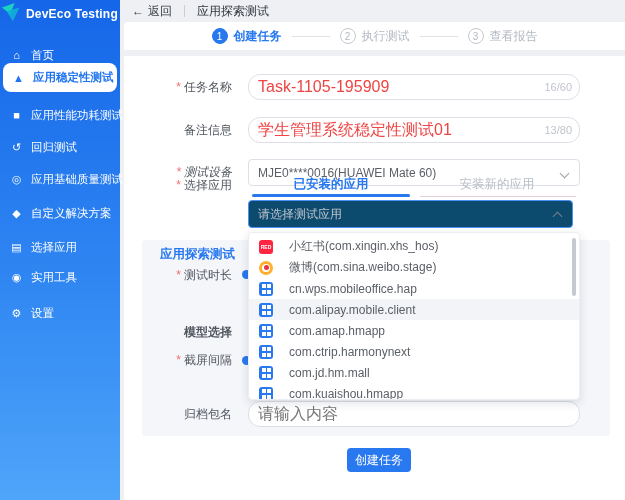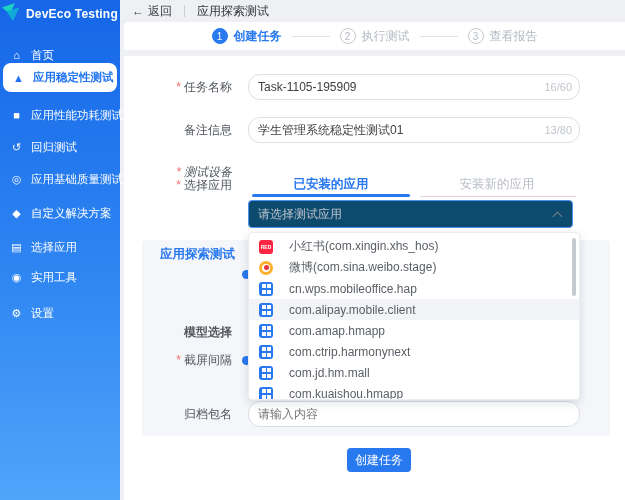--- a/index.html
+++ b/index.html
@@ -54,21 +54,21 @@
   
   .card { left:124px; top:56px; width:501px; height:444px; background:#fff; z-index:1; }
 
   .flabel { left:126px; width:106px; height:26px; line-height:26px; text-align:right;
     font-size:12px; color:#51565e; white-space:nowrap; z-index:3; }
   .req-mark { color:#f56c6c; margin-right:3px; }
 
   .tinput {
     left:248px; width:332px; height:26px; background:#fff;
     border:1px solid #dcdfe6; border-radius:12px; z-index:3;
-    font-size:12px; color:#404040; padding:0 44px 0 9px;
+    font-size:16px; color:#ef4444; padding:0 44px 0 9px;
     font-family:"Liberation Sans", sans-serif; outline:none;
   }
   .counter { width:40px; text-align:right; font-size:11px; color:#c0c4cc; z-index:4;
     height:26px; line-height:26px; }
   .sel-box {
     left:248px; width:332px; height:26px; background:#fff; border:1px solid #dcdfe6;
     border-radius:4px; display:flex; align-items:center; padding:0 26px 0 9px;
     font-size:12px; color:#5a5f66; z-index:3; cursor:pointer;
   }
   .chev { position:absolute; right:11px; top:10px; width:7px; height:7px;
@@ -217,20 +217,24 @@
 
   <div class="abs flabel" style="top:117px;">
     <span>备注信息</span>
   </div>
   <input class="abs tinput" style="top: 117px;" value="学生管理系统稳定性测试01">
   <span class="abs counter" style="left:532px; top:117px;">13/80</span>
 
   <div class="abs flabel" style="top:159px;font-style:italic;">
     <span class="req-mark">*</span><span>测试设备</span>
   </div>
+  <div class="abs sel-box" style="top:159px; height:27px;">
+    <span>MJE0****0016(HUAWEI Mate 60)</span>
+    <span class="chev"></span>
+  </div>
 
   <div class="abs flabel" style="top:172px;">
     <span class="req-mark">*</span><span>选择应用</span>
   </div>
   <div class="abs tab on" style="left:248px; top:172px; width:166px;">
     <span>已安装的应用</span>
   </div>
   <div class="abs tab" style="left:414px; top:172px; width:166px;">
     <span>安装新的应用</span>
   </div>
@@ -238,20 +242,23 @@
   <div class="abs tab-underline-off" style="left:420px; top:196px; width:156px;"></div>
 
   <div class="abs select-open">
     <span>请选择测试应用</span>
     <span class="chev up"></span>
   </div>
 
   <div class="abs panel"></div>
   <div class="abs panel-title">应用探索测试</div>
 
+  <div class="abs flabel" style="top:262px;">
+    <span class="req-mark">*</span><span>测试时长</span>
+  </div>
   <div class="abs peek-dot" style="left:242px; top:270px;"></div>
 
   <div class="abs flabel" style="top:319px;font-weight:bold;">
     <span>模型选择</span>
   </div>
 
   <div class="abs flabel" style="top:347px;">
     <span class="req-mark">*</span><span>截屏间隔</span>
   </div>
   <div class="abs peek-dot" style="left:242px; top:356px;"></div>

